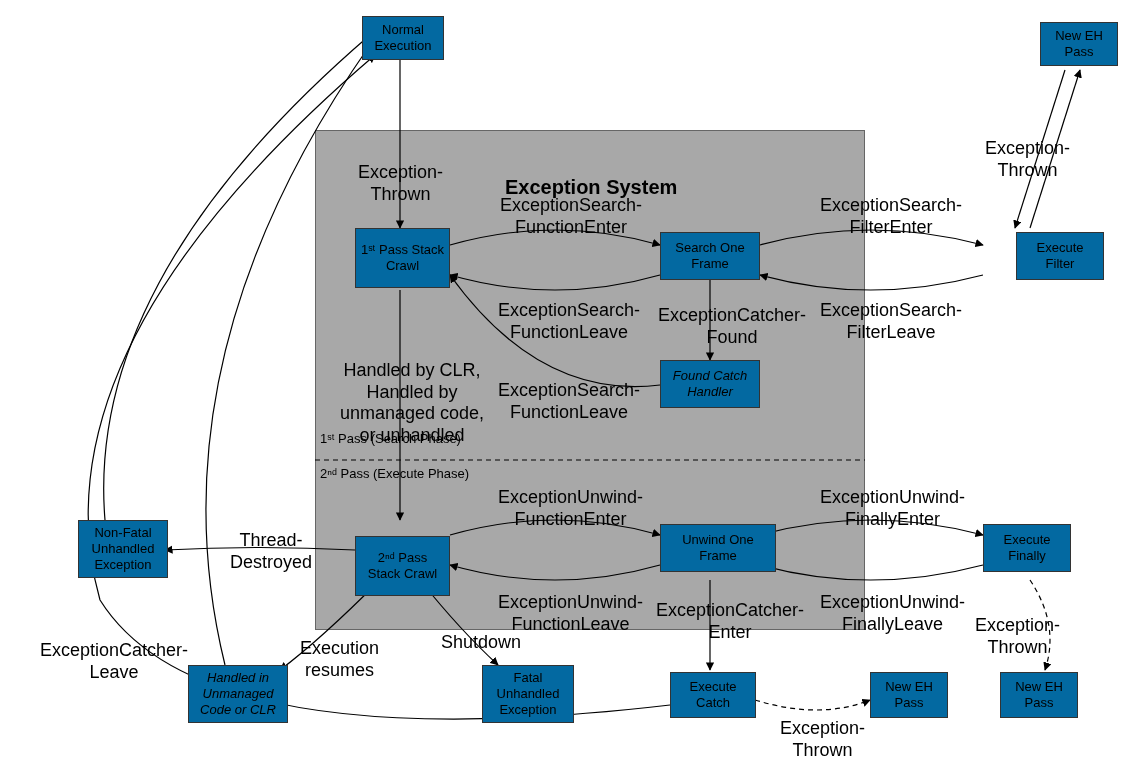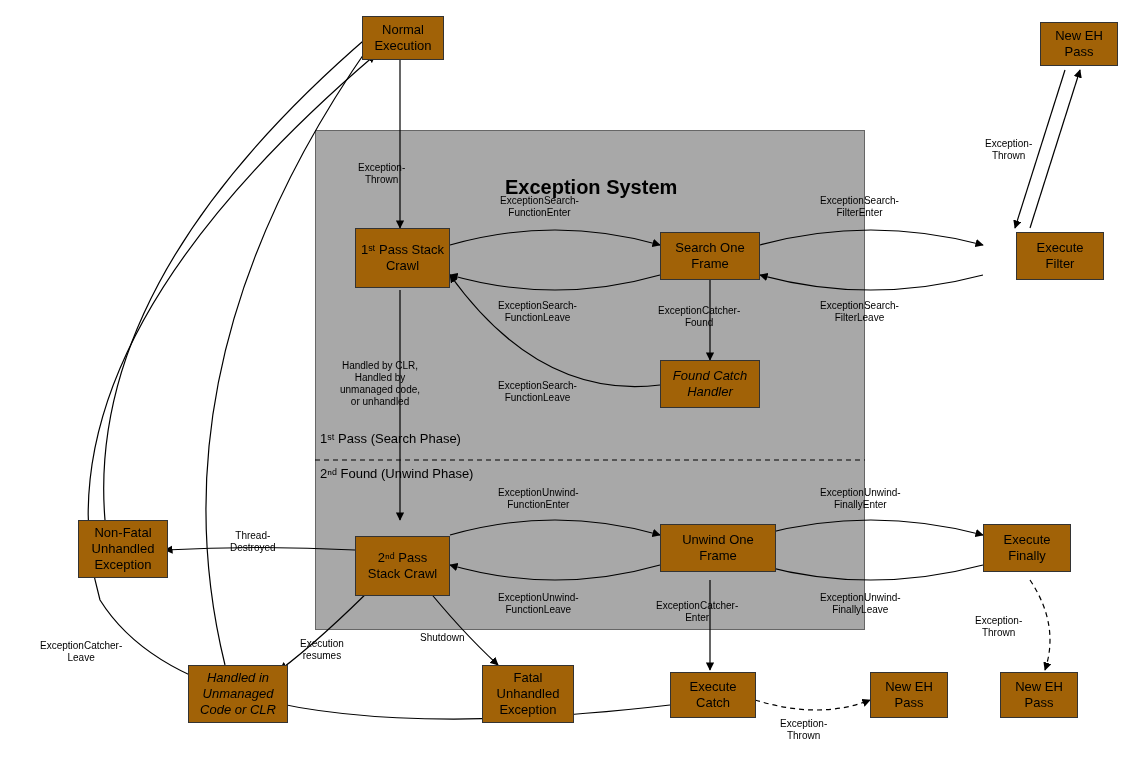--- a/index.html
+++ b/index.html
@@ -18,33 +18,33 @@
   }
   .system-title {
     position: absolute;
     font-weight: bold;
     font-size: 20px;
     color: #000;
     margin-top: 36px;
   }
   .node {
     position: absolute;
-    background: #a16207;
+    background: #0369a1;
     border: 1px solid #333;
     display: flex;
     align-items: center;
     justify-content: center;
     text-align: center;
     font-size: 13px;
     line-height: 1.25;
     padding: 4px;
   }
   .label {
     position: absolute;
-    font-size: 10px;
+    font-size: 18px;
     text-align: center;
     line-height: 1.2;
     white-space: pre;
   }
   .phase-label {
     position: absolute;
     font-size: 13px;
   }
   svg.edges {
     position: absolute;
@@ -107,21 +107,21 @@
 
   <path class="edge" d="M 1030 228 Q 1055 150 1080 70" marker-end="url(#arrow)"></path>
   <path class="edge" d="M 1065 70 Q 1040 150 1015 228" marker-end="url(#arrow)"></path>
 
   <path class="edge edge-dash" d="M 755 700 Q 820 720 870 700" marker-end="url(#arrow)"></path>
 
   <path class="edge edge-dash" d="M 1030 580 Q 1060 625 1045 670" marker-end="url(#arrow)"></path>
 </svg>
 
 <div class="phase-label" style="left:320px; top:431px;">1ˢᵗ Pass (Search Phase)</div>
-<div class="phase-label" style="left:320px; top:466px;">2ⁿᵈ Found (Unwind Phase)</div>
+<div class="phase-label" style="left:320px; top:466px;">2ⁿᵈ Pass (Execute Phase)</div>
 
 <div class="node" style="left:362px; top:16px; width:82px; height:44px;">Normal
 Execution</div>
 
 <div class="node" style="left:1040px; top:22px; width:78px; height:44px;">New EH
 Pass</div>
 
 <div class="node" style="left:355px; top:228px; width:95px; height:60px;">1ˢᵗ Pass
 Stack Crawl</div>
 
@@ -201,21 +201,21 @@
 
 <div class="label" style="left:820px; top:592px;">ExceptionUnwind-
 FinallyLeave</div>
 
 <div class="label" style="left:656px; top:600px;">ExceptionCatcher-
 Enter</div>
 
 <div class="label" style="left:230px; top:530px;">Thread-
 Destroyed</div>
 
-<div class="label" style="left:420px; top:632px;">Shutdown</div>
+<div class="label" style="left:441px; top:632px;">Shutdown</div>
 
 <div class="label" style="left:300px; top:638px;">Execution
 resumes</div>
 
 <div class="label" style="left:40px; top:640px;">ExceptionCatcher-
 Leave</div>
 
 <div class="label" style="left:985px; top:138px;">Exception-
 Thrown</div>
 

